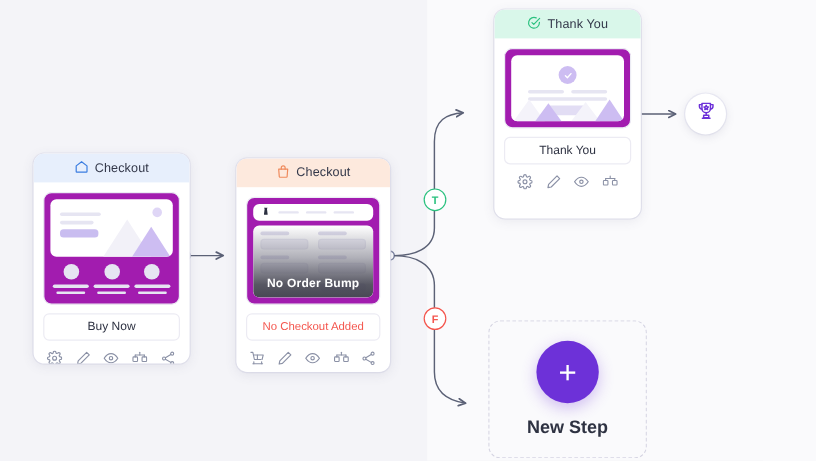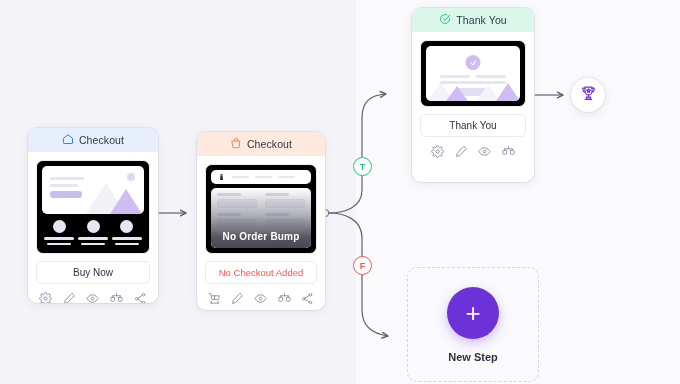--- a/index.html
+++ b/index.html
@@ -30,21 +30,21 @@
   }
   .card-head .ttl{font-size:10.5px;color:#33384a;}
   .head-landing{background:#e7effc;}
   .head-checkout{background:#fde9dd;}
   .head-thankyou{background:#d9f7ea;}
 
   .card-body{padding:8px 8px 0 8px;}
 
   
   .preview{
-    background:#000000;border:1px solid #ececf4;border-radius:7px;
+    background:#a21caf;border:1px solid #ececf4;border-radius:7px;
     padding:5px;position:relative;overflow:hidden;
   }
 
   
   .hero{background:#fff;border-radius:5px;height:48px;position:relative;overflow:hidden;}
   .hero .lines{position:absolute;left:8px;top:11px;}
   .hero .lines .l{height:3px;background:#e6e5f2;border-radius:2px;margin-bottom:4px;}
   .hero .cta{height:7px;width:32px;background:#c9bdf0;border-radius:3px;margin-top:4px;}
   .mtn{position:absolute;width:0;height:0;border-style:solid;}
   .dot-circle{position:absolute;border-radius:50%;}
@@ -102,21 +102,21 @@
   .newstep{
     position:absolute;border:1.5px dashed #d6d5e3;border-radius:10px;background:rgba(250,250,252,.55);
     display:flex;flex-direction:column;align-items:center;justify-content:center;gap:12px;
   }
   .plus-btn{
     width:52px;height:52px;border-radius:50%;background:#6d31d8;
     display:flex;align-items:center;justify-content:center;
     box-shadow:0 4px 12px rgba(109,49,216,.30);
     color:#fff;font-size:26px;line-height:1;font-weight:300;
   }
-  .newstep .lbl{font-size:11px;color:#2e3242;font-weight:bold;}
+  .newstep .lbl{font-size:15px;color:#2e3242;font-weight:bold;}
 
   
   .badge{
     position:absolute;width:17px;height:17px;border-radius:50%;background:#fff;
     border:1.5px solid #2bc17f;color:#2bc17f;
     display:flex;align-items:center;justify-content:center;
     font-size:9px;font-weight:bold;
   }
   .badge.fail{border-color:#f4564e;color:#f4564e;}
 </style>

